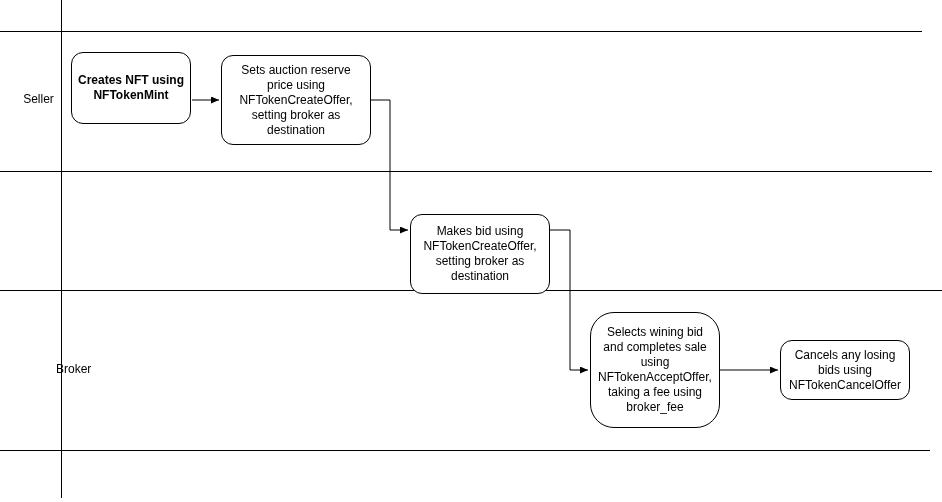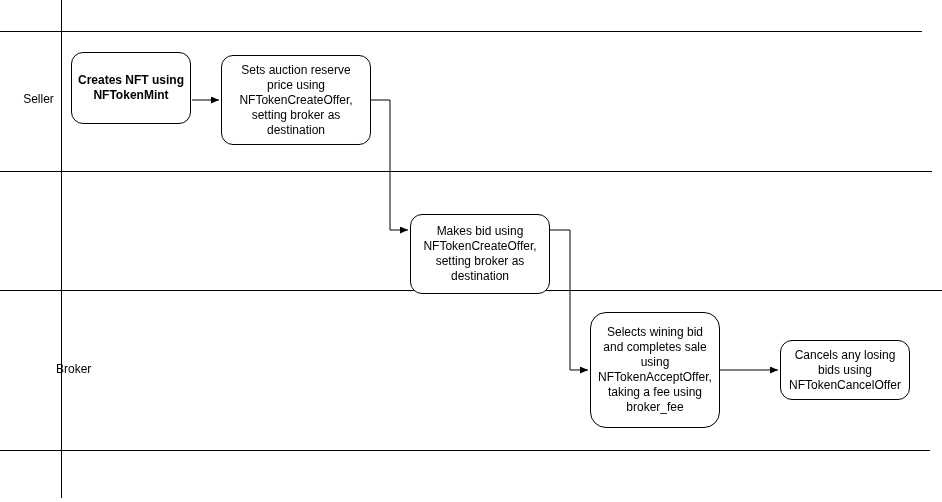--- a/index.html
+++ b/index.html
@@ -79,21 +79,21 @@
 price using
 NFTokenCreateOffer,
 setting broker as
 destination</div>
 
   <div class="node" style="left:410px; top:190px; width:140px; height:80px;margin-top:24px;">Makes bid using
 NFTokenCreateOffer,
 setting broker as
 destination</div>
 
-  <div class="node" style="left:590px; top:312px; width:130px; height:116px; border-radius:16px;">Selects wining bid
+  <div class="node" style="left:590px; top:312px; width:130px; height:116px; border-radius:24px;">Selects wining bid
 and completes sale
 using
 NFTokenAcceptOffer,
 taking a fee using
 broker_fee</div>
 
   <div class="node" style="left:780px; top:340px; width:130px; height:60px;">Cancels any losing
 bids using
 NFTokenCancelOffer</div>
 

